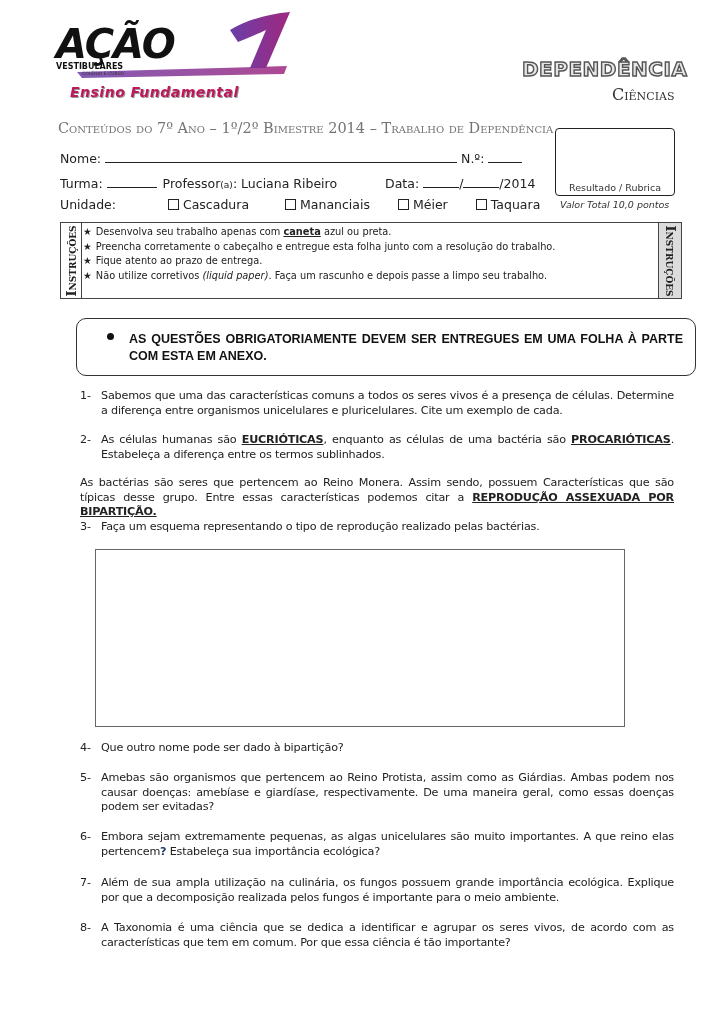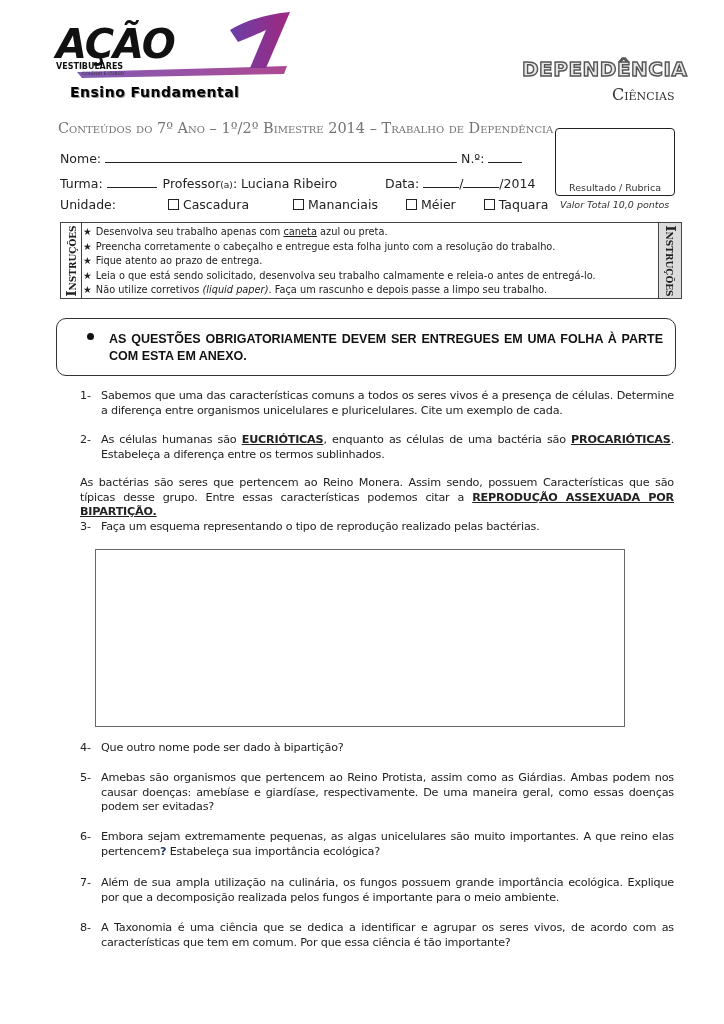--- a/index.html
+++ b/index.html
@@ -1,21 +1,21 @@
 <!DOCTYPE html>
 <html><head>
 <meta charset="utf-8">
 <style>
   html, body { margin: 0; padding: 0; background: #ffffff; }
   body { width: 724px; height: 1024px; position: relative; overflow: hidden; font-family: "DejaVu Sans", sans-serif; color: #111; }
   .abs { position: absolute; }
 
   
   #logo { left: 52px; top: 12px; width: 245px; height: 66px; }
-  #logo-sub { left: 70px; top: 84px; font-family: "DejaVu Sans", sans-serif; font-weight: bold; font-size: 14px; letter-spacing: 0.5px; color: #000000; text-shadow: 1px 1px 0 #999; }
+  #logo-sub { left: 70px; top: 84px; font-family: "DejaVu Sans", sans-serif; font-weight: bold; font-style: italic; font-size: 14px; letter-spacing: 0.5px; color: #be185d; text-shadow: 1px 1px 0 #999; }
 
   
   #dep-title { left: 522px; top: 57px; font-family: "DejaVu Sans", sans-serif; font-weight: bold; font-size: 20px; letter-spacing: 0.5px; color: #e6e6e6; -webkit-text-stroke: 1.4px #555; }
   #subject { left: 612px; top: 85px; font-family: "DejaVu Serif", serif; font-variant: small-caps; font-size: 16px; color: #333; }
 
   
   #contents-title { left: 58px; top: 120px; font-family: "DejaVu Serif", serif; font-variant: small-caps; font-size: 14.5px; color: #737373; white-space: nowrap; }
 
   .field-row { left: 60px; font-family: "DejaVu Sans", sans-serif; font-size: 12.5px; color: #222; white-space: nowrap; }
   .line { display: inline-block; border-bottom: 1px solid #222; height: 12px; vertical-align: baseline; }
@@ -32,21 +32,21 @@
   #instr-left { position: absolute; left: 0; top: 0; bottom: 0; width: 20px; border-right: 1px solid #444; }
   #instr-right { position: absolute; right: 0; top: 0; bottom: 0; width: 22px; border-left: 1px solid #444; background: #dcdcdc; }
   .vlabel { position: absolute; left: 50%; top: 50%; font-family: "DejaVu Serif", serif; font-variant: small-caps; font-size: 13px; font-weight: bold; white-space: nowrap; color: #222; }
   #instr-left .vlabel { transform: translate(-50%, -50%) rotate(-90deg); }
   #instr-right .vlabel { transform: translate(-50%, -50%) rotate(90deg); }
   #instr-list { position: absolute; left: 22px; top: 2px; margin: 0; padding: 0; list-style: none; font-size: 9.8px; line-height: 14.6px; color: #222; }
   #instr-list li { white-space: nowrap; }
   .star { margin-right: 4px; }
 
   
-  #notice { left: 56px; top: 318px; width: 620px; height: 58px; border: 1.3px solid #333; border-radius: 10px; box-sizing: border-box; }
+  #notice { left: 76px; top: 318px; width: 620px; height: 58px; border: 1.3px solid #333; border-radius: 10px; box-sizing: border-box; }
   #notice-bullet { position: absolute; left: 30px; top: 14px; width: 7px; height: 7px; background: #111; border-radius: 50%; }
   #notice-text { position: absolute; left: 52px; right: 12px; top: 12px; font-family: "Liberation Sans", sans-serif; font-weight: bold; font-size: 12.5px; line-height: 17px; text-align: justify; text-align-last: left; color: #111; }
 
   
   .q { left: 80px; width: 594px; font-family: "DejaVu Sans", sans-serif; font-size: 11.2px; line-height: 14.5px; color: #222; letter-spacing: -0.2px; }
   .q .num { position: absolute; left: 0; top: 0; }
   .q .txt { margin-left: 21px; text-align: justify; }
   .q.full .txt { margin-left: 0; }
   .bu { font-weight: bold; text-decoration: underline; }
   .qmark { font-weight: bold; color: #223a6a; }
@@ -86,39 +86,38 @@
   <span>Turma:</span>
   <span class="line" style="width:50px;"></span>
   <span style="margin-left:2px;"><span>Professor</span><span class="small">(a)</span><span>:</span></span>
   <span>Luciana Ribeiro</span>
   <span style="margin-left:44px;">Data:</span>
   <span class="line" style="width:36px;"></span><span>/</span><span class="line" style="width:36px;"></span><span>/2014</span>
 </div>
 <div class="abs field-row" style="top:197px;">
   <span>Unidade:</span>
   <span style="margin-left:20px;padding-left:28px;"><span class="cbx"></span><span>Cascadura</span></span>
-  <span style="margin-left:40px;"><span class="cbx"></span><span>Mananciais</span></span>
+  <span style="margin-left:32px;"><span class="cbx"></span><span>Mananciais</span></span>
   <span style="margin-left:24px;"><span class="cbx"></span><span>Méier</span></span>
   <span style="margin-left:24px;"><span class="cbx"></span><span>Taquara</span></span>
 </div>
 
 <div id="result-box" class="abs">
   <div id="result-label">Resultado / Rubrica</div>
 </div>
 <div id="valor-total" class="abs">Valor Total 10,0 pontos</div>
 
 <div id="instr-box" class="abs">
   <div id="instr-left">
     <span class="vlabel">Instruções</span>
   </div>
   <ul id="instr-list">
-    <li><span class="star">★</span><span>Desenvolva seu trabalho apenas com </span><span class="bu" style="font-weight:normal;text-align:center;">caneta</span><span> azul ou preta.</span></li>
+    <li><span class="star">★</span><span>Desenvolva seu trabalho apenas com </span><span class="bu" style="font-weight:bold;text-align:center;">caneta</span><span> azul ou preta.</span></li>
     <li><span class="star">★</span><span>Preencha corretamente o cabeçalho e entregue esta folha junto com a resolução do trabalho.</span></li>
     <li><span class="star">★</span><span>Fique atento ao prazo de entrega.</span></li>
-    <li><span class="star">★</span><span>Leia o que está sendo solicitado, desenvolva seu trabalho calmamente e releia-o antes de entregá-lo.</span></li>
     <li><span class="star">★</span><span>Não utilize corretivos </span><i>(liquid paper)</i><span>. Faça um rascunho e depois passe a limpo seu trabalho.</span></li>
   </ul>
   <div id="instr-right">
     <span class="vlabel">Instruções</span>
   </div>
 </div>
 
 <div id="notice" class="abs">
   <span id="notice-bullet"></span>
   <div id="notice-text">AS QUESTÕES OBRIGATORIAMENTE DEVEM SER ENTREGUES EM UMA FOLHA À PARTE COM ESTA EM ANEXO.</div>

